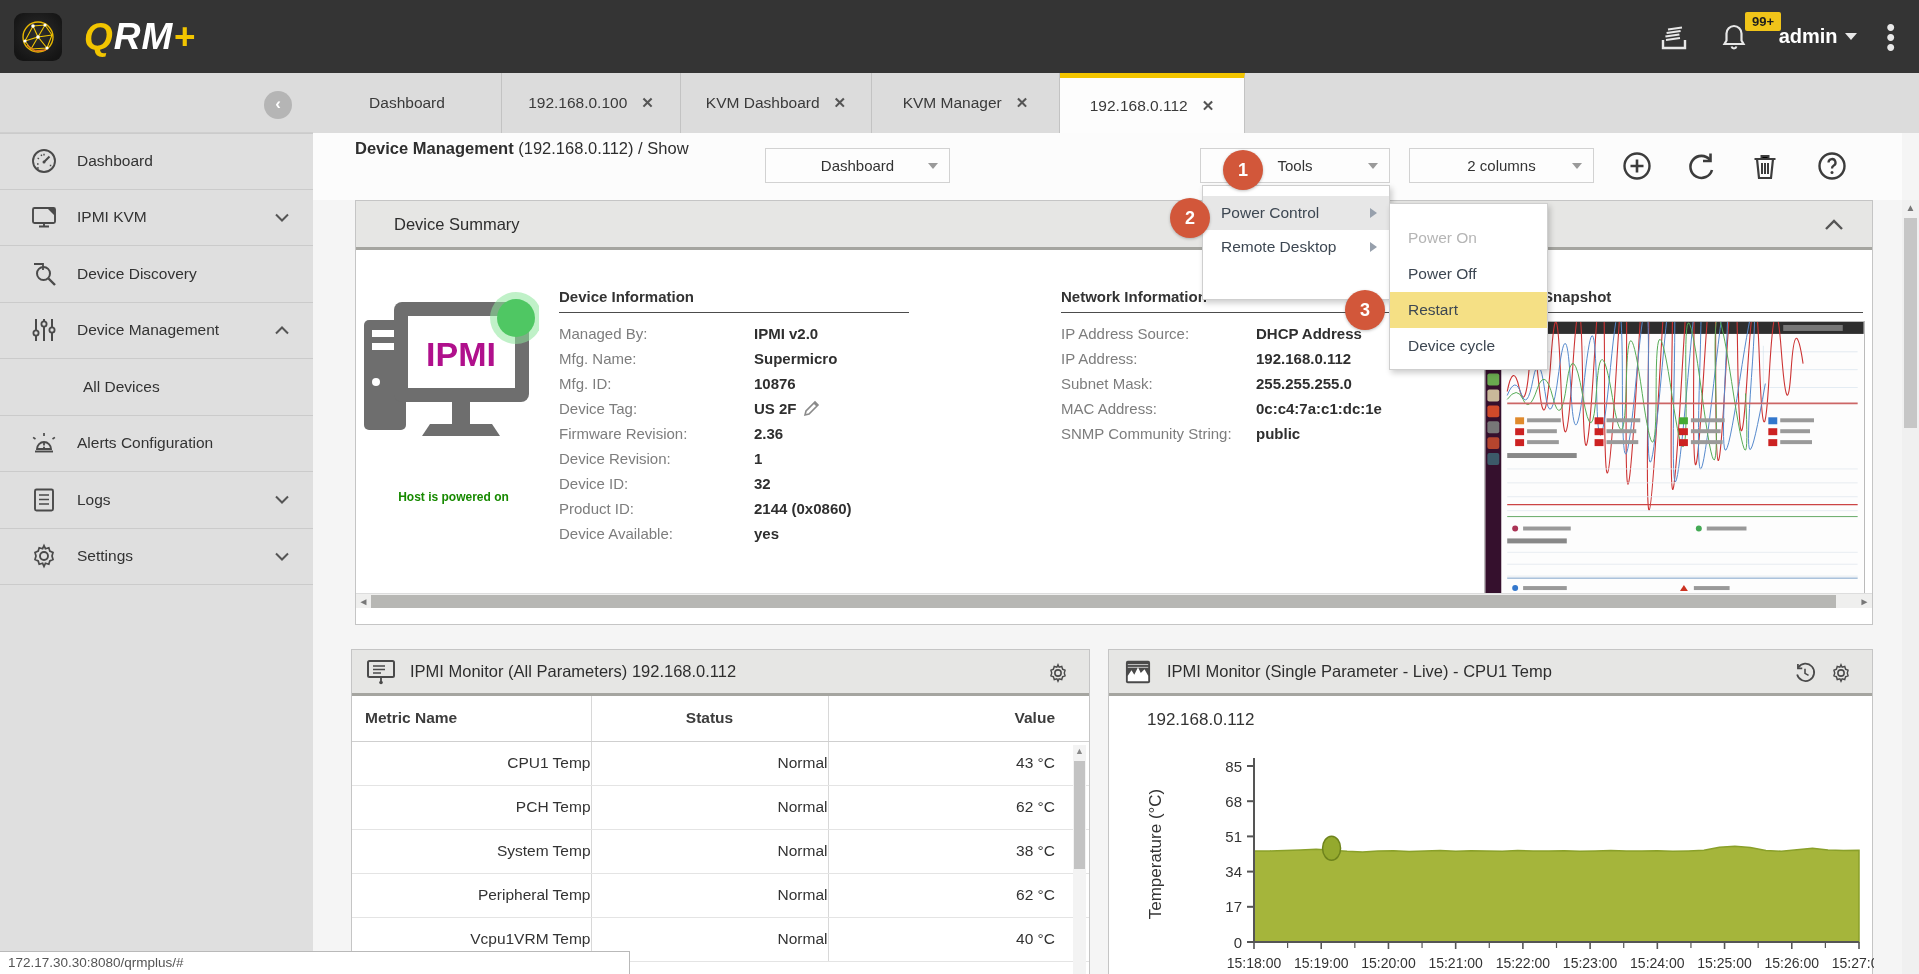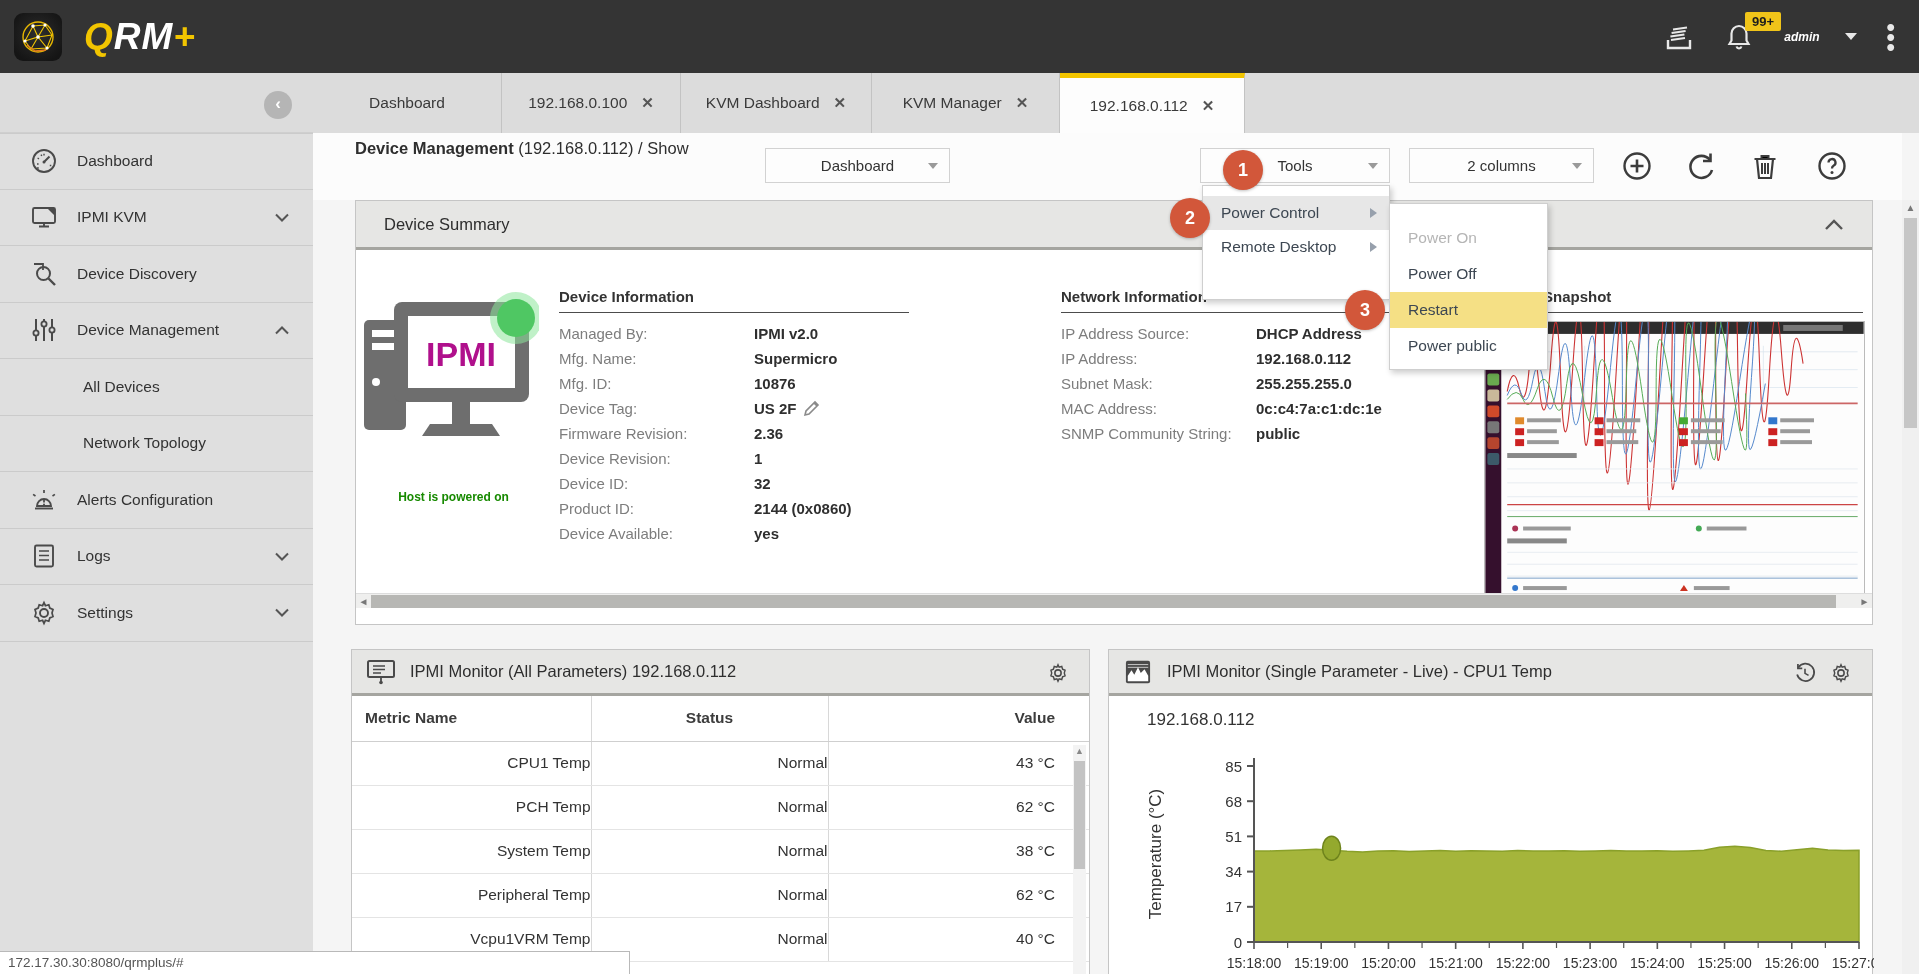--- a/index.html
+++ b/index.html
@@ -12,21 +12,21 @@
     display:flex; align-items:center; z-index:50; }
   .appicon { width:48px; height:48px; margin-left:14px; border-radius:9px;
     background:radial-gradient(circle at 50% 45%, #2d2d2d 0%, #151515 80%);
     display:flex; align-items:center; justify-content:center; }
   .logo { margin-left:22px; font-size:37px; font-weight:bold; font-style:italic; letter-spacing:1px; }
   .logo .q { color:#f2c500; } .logo .rm { color:#ffffff; } .logo .plus { color:#f2c500; }
   #topbar .right { margin-left:auto; display:flex; align-items:center; gap:30px; margin-right:24px; }
   .tb-ico { width:30px; height:30px; position:relative; cursor:pointer; }
   .badge99 { position:absolute; left:1745px; top:12px; background:#f0c419; color:#1d1d1d;
     font-size:13px; font-weight:bold; padding:2px 7px; border-radius:2px; z-index:60; }
-  .adminbox { color:#fff; font-size:12px; font-weight:bold; display:flex; align-items:center; gap:25px; cursor:pointer;font-style:italic; }
+  .adminbox { color:#fff; font-size:20px; font-weight:bold; display:flex; align-items:center; gap:7px; cursor:pointer; }
   .caret-down { width:0; height:0; border-left:6px solid transparent; border-right:6px solid transparent; border-top:7px solid #e8e8e8; }
   .vdots { color:#e8e8e8; font-size:24px; font-weight:bold; letter-spacing:0; line-height:10px; cursor:pointer; }
 
   
   #tabrow { position:absolute; left:0; top:73px; width:1919px; height:60px; background:#dcdcdc; display:flex; z-index:40; }
   #tabrow .sb-head { width:313px; height:60px; position:relative; border-bottom:1px solid #cfcfcf; }
   .collapse-btn { position:absolute; left:264px; top:18px; width:28px; height:28px; border-radius:50%;
     background:#b5b5b5; color:#fff; font-size:17px; font-weight:bold; text-align:center; line-height:26px; cursor:pointer; }
   .tab { height:60px; display:flex; align-items:center; justify-content:center; gap:14px;
     font-size:15.5px; color:#3a3a3a; border-right:1px solid #c3c3c3; cursor:pointer; background:#dcdcdc; }
@@ -220,23 +220,20 @@
       <circle cx="22" cy="14" r="2.6" fill="#dfdfdf" stroke="#4a4a4a" stroke-width="1.8"></circle>
     </svg>
     <span class="lbl">Device Management</span>
     <svg class="chev" viewBox="0 0 14 9">
         <path d="M1 7.5 L7 1.5 L13 7.5" fill="none" stroke="#555" stroke-width="2"></path>
       </svg>
   </div>
   <div class="sb-item sub">
     <span class="lbl">All Devices</span>
   </div>
-  <div class="sb-item sub">
-    <span class="lbl">Network Topology</span>
-  </div>
   <div class="sb-item">
     <svg class="ic" viewBox="0 0 28 28">
       <path d="M7 20 a7 7 0 0 1 14 0 Z" fill="none" stroke="#4a4a4a" stroke-width="1.9"></path>
       <path d="M5 22.5 h18" stroke="#4a4a4a" stroke-width="1.9"></path>
       <path d="M14 7 v-3 M5.5 10 l-2.4 -1.6 M22.5 10 l2.4 -1.6" stroke="#4a4a4a" stroke-width="1.7"></path>
       <path d="M14 13 v3.4" stroke="#4a4a4a" stroke-width="1.8"></path>
         <circle cx="14" cy="18.6" r="1" fill="#4a4a4a"></circle>
     </svg>
     <span class="lbl">Alerts Configuration</span>
   </div>
@@ -307,21 +304,21 @@
     </div>
   </div>
 
   <div class="pagescroll">
     <div class="up">▲</div>
     <div class="thumb"></div>
   </div>
 
   <div class="card" style="left:42px; top:67px; width:1518px; height:425px;">
     <div class="card-hd">
-      <div class="t" style="margin-left:28px;">Device Summary</div>
+      <div class="t" style="margin-left:38px;">Device Summary</div>
       <svg style="position:absolute; right:28px; top:18px;" width="20" height="12" viewBox="0 0 20 12">
         <path d="M2 10 L10 2 L18 10" fill="none" stroke="#555" stroke-width="2.4"></path>
         </svg>
     </div>
     <div id="summary-body">
 
       <svg class="abs" style="left:8px; top:42px;" width="175" height="155" viewBox="0 0 175 155">
         <rect x="0" y="28" width="42" height="110" rx="5" fill="#6e6e6e"></rect>
         <rect x="8" y="38" width="26" height="7" fill="#fff"></rect>
           <rect x="8" y="51" width="26" height="7" fill="#fff"></rect>
@@ -636,21 +633,21 @@
   <div class="mitem disabled" style="height:36px">
     <span>Power On</span>
   </div>
   <div class="mitem" style="height:36px">
     <span>Power Off</span>
   </div>
   <div class="mitem sel" style="height:36px">
     <span>Restart</span>
   </div>
   <div class="mitem" style="height:36px">
-    <span>Power public</span>
+    <span>Device cycle</span>
   </div>
 </div>
 
 <div class="anno" style="left:1223px; top:150px;">1</div>
 <div class="anno" style="left:1170px; top:198px;">2</div>
 <div class="anno" style="left:1345px; top:290px;">3</div>
 
 <div id="statusbar">172.17.30.30:8080/qrmplus/#</div>
 
 </body></html>

